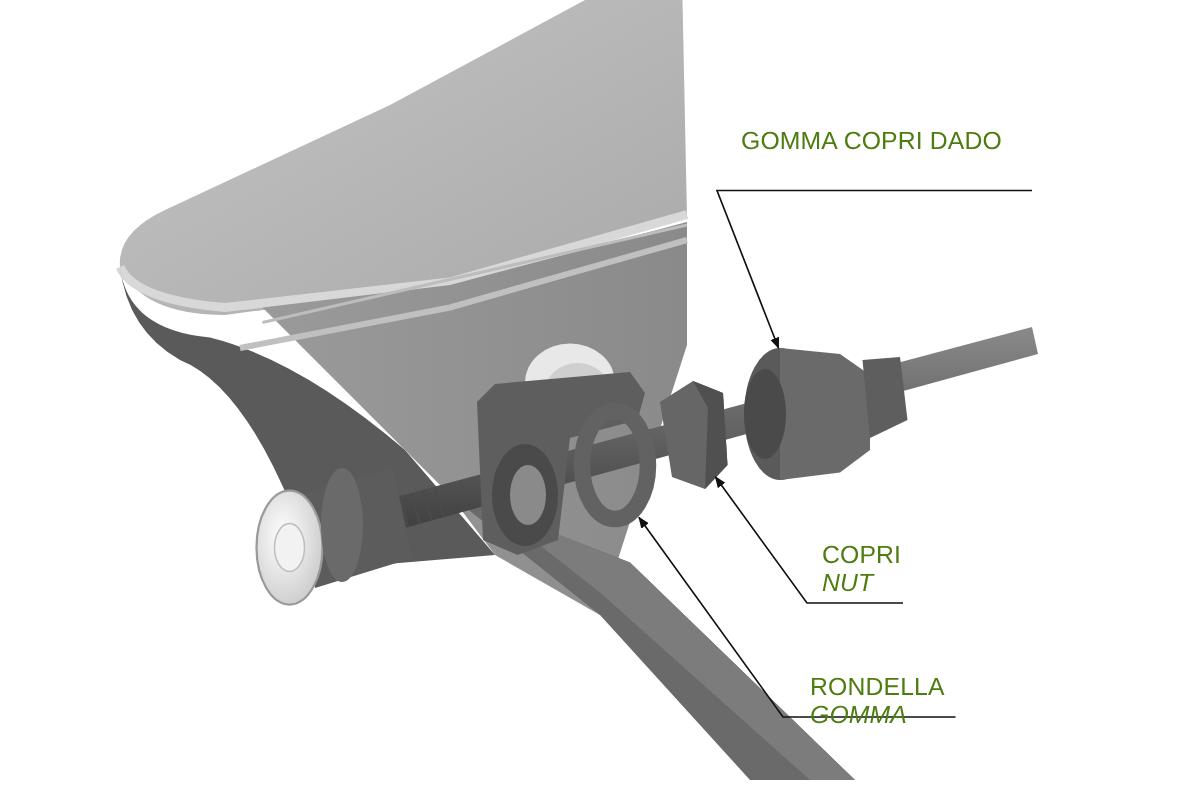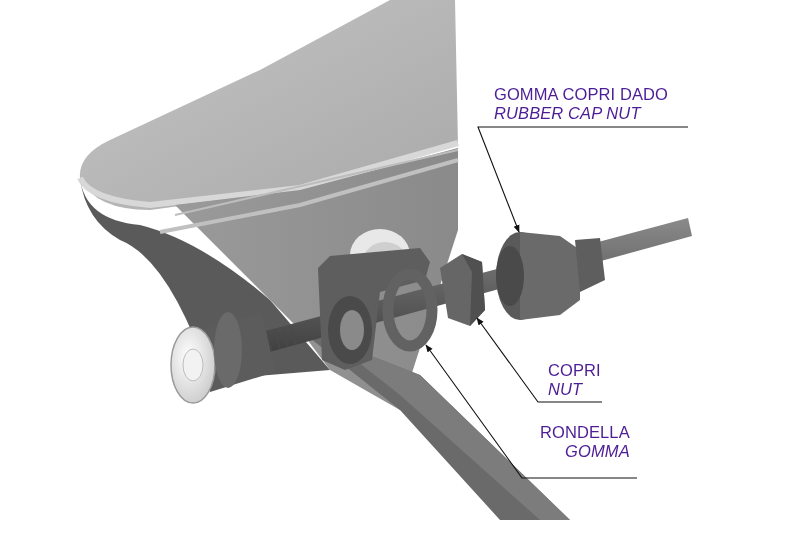--- a/index.html
+++ b/index.html
@@ -1,19 +1,19 @@
 <!DOCTYPE html>
 <html><head>
 <meta charset="utf-8">
 <style>
   html, body { margin: 0; padding: 0; background: #ffffff; }
   body { width: 799px; height: 541px; overflow: hidden; position: relative;
          font-family: "Liberation Sans", sans-serif; }
   #diagram { position: absolute; left: 0; top: 0; width: 799px; height: 541px; }
-  .label { position: absolute; color: #4c1d95; font-size: 16.5px; line-height: 19px; letter-spacing: 0.1px; }
+  .label { position: absolute; color: #4d7c0f; font-size: 16.5px; line-height: 19px; letter-spacing: 0.1px; }
   .label .it { font-style: italic; display: block; }
   .label .rm { display: block; }
 </style>
 </head>
 <body>
 
 <svg id="diagram" viewBox="0 0 799 541" xmlns="http://www.w3.org/2000/svg">
   <defs>
     <linearGradient id="topFace" x1="0" y1="0" x2="1" y2="1">
       <stop offset="0" stop-color="#c4c4c4"></stop>
@@ -101,24 +101,23 @@
     <polyline points="688,127 478,127 519,232" marker-end="url(#arrow)"></polyline>
 
     <polyline points="602,402 538,402 477,318" marker-end="url(#arrow)"></polyline>
 
     <polyline points="637,478 522,478 426,345" marker-end="url(#arrow)"></polyline>
   </g>
 </svg>
 
 <div class="label" style="left:494px; top:85px;">
   <span class="rm">GOMMA COPRI DADO</span>
-  <span class="it">RUBBER CAP NUT</span>
 </div>
 
 <div class="label" style="left:548px; top:361px;">
   <span class="rm">COPRI</span>
   <span class="it">NUT</span>
 </div>
 
-<div class="label" style="left:540px; top:423px;text-align:right;">
+<div class="label" style="left:540px; top:449px;">
   <span class="rm">RONDELLA</span>
   <span class="it">GOMMA</span>
 </div>
 
 </body></html>

